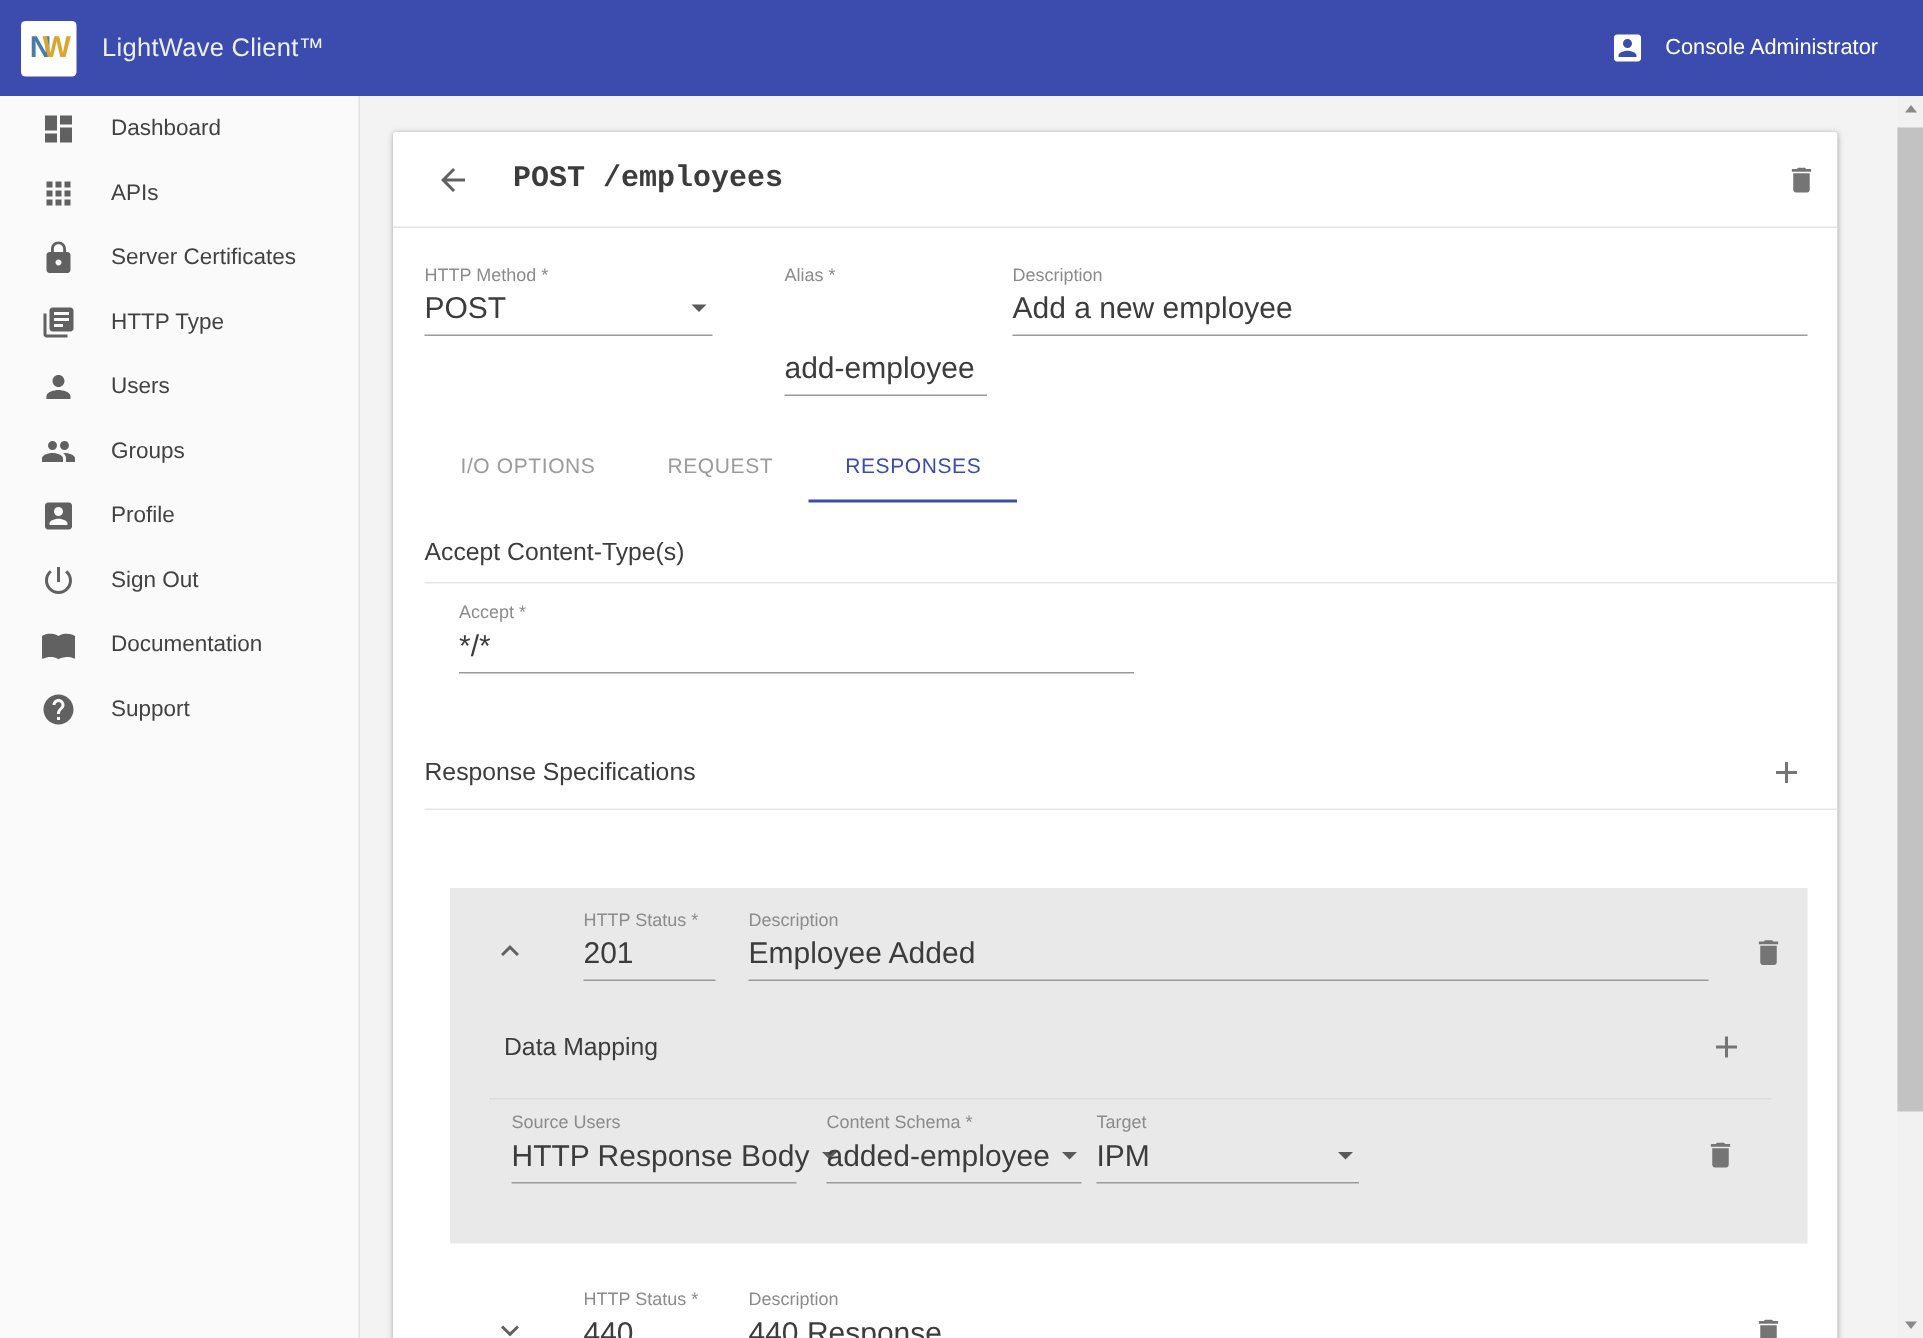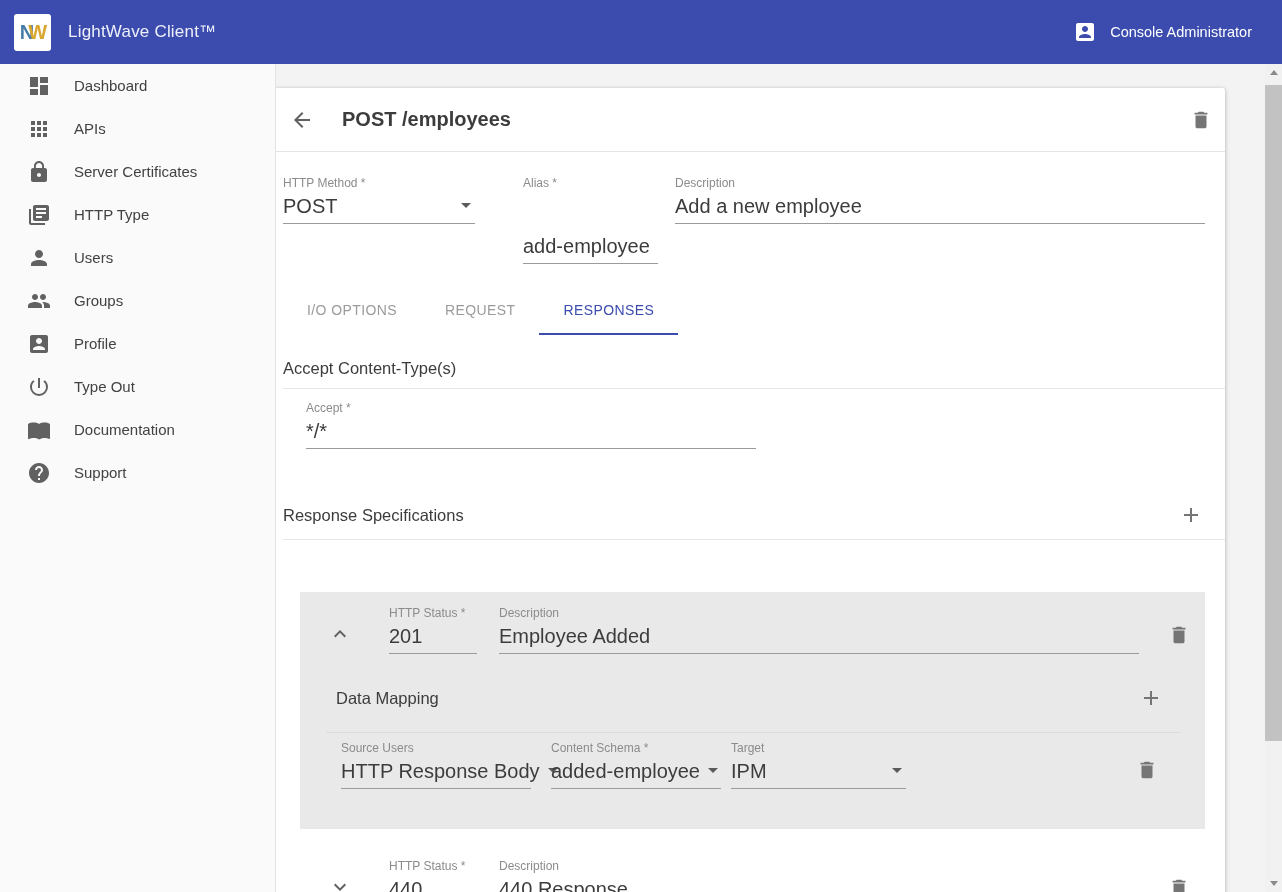--- a/index.html
+++ b/index.html
@@ -14,39 +14,39 @@
   .logo .n { color:#4a7ca8; }
   .logo .w { color:#d9a62e; margin-left:-4px; }
   .app-title { color:#eef0fa; font-size:17px; font-weight:500; margin-left:17px; letter-spacing:.2px; }
   .hspacer { flex:1; }
   .account { display:flex; align-items:center; gap:13px; color:#fff; cursor:pointer;
     background:none; border:none; }
   .account svg { width:24px; height:24px; fill:#fff; display:block; }
   .account-label { font-size:14.5px; font-weight:500; color:#fff; }
 
   
-  .sidebar { position:fixed; top:64px; left:0; width:276px; bottom:0; background:#fafafa;
+  .sidebar { position:fixed; top:64px; left:0; width:240px; bottom:0; background:#fafafa;
     border-right:1px solid #e2e2e2; z-index:10; }
   .nav-item { height:43px; display:flex; align-items:center; padding-left:27px; cursor:pointer; }
   .nav-item svg { width:24px; height:24px; fill:#616161; flex:none; display:block; }
   .nav-label { margin-left:23px; font-size:15px; color:#424242; }
 
   
   .main { position:fixed; top:64px; left:240px; right:17px; bottom:0; background:#f3f3f3; overflow:hidden; }
   .card { margin:24px 40px 0 22px; background:#fff; border-radius:2px; height:900px;
     box-shadow:0 1px 4px rgba(0,0,0,.28), 0 0 1px rgba(0,0,0,.15); }
 
   .card-header { height:64px; display:flex; align-items:center; padding:0 10px 0 26px;
     border-bottom:1px solid #e4e4e4; }
   .icon-btn { background:none; border:none; cursor:pointer; width:28px; height:28px;
     display:flex; align-items:center; justify-content:center; padding:0; flex:none; }
   .icon-btn svg { width:24px; height:24px; fill:#616161; display:block; }
   .icon-btn.trash svg { width:22px; height:22px; fill:#757575; }
   .icon-btn.plus svg { fill:#757575; }
-  .card-title { font-size:20px; color:#3c3c3c; margin-left:26px; }
+  .card-title { font-size:20px; color:#3c3c3c; margin-left:26px;font-family:Liberation Mono, monospace; }
 
   
   .field { display:flex; flex-direction:column; }
   .field-label { font-size:12px; color:#8b8b8b; line-height:15px; white-space:nowrap; }
   .value-row { display:flex; align-items:center; justify-content:space-between;
     border-bottom:1px solid #9a9a9a; padding:5px 0 7px; cursor:text; }
   .value-row.select { cursor:pointer; }
   .field-value { font-size:20px; color:#3c3c3c; line-height:20px; white-space:pre; }
   .caret { width:0; height:0; border-left:5px solid transparent; border-right:5px solid transparent;
     border-top:5px solid #5a5a5a; margin:0 4px 2px 8px; }
@@ -179,21 +179,21 @@
         </svg>
       </span>
     <span class="nav-label">Profile</span>
   </div>
   <div class="nav-item">
     <span>
         <svg viewBox="0 0 24 24">
           <path d="M13 3h-2v10h2V3zm4.83 2.17l-1.42 1.42A6.92 6.92 0 0 1 19 12c0 3.87-3.13 7-7 7s-7-3.13-7-7c0-2.19 1.01-4.14 2.58-5.42L6.17 5.17A8.932 8.932 0 0 0 3 12a9 9 0 0 0 18 0c0-2.74-1.23-5.18-3.17-6.83z"></path>
         </svg>
       </span>
-    <span class="nav-label">Type Out</span>
+    <span class="nav-label">Sign Out</span>
   </div>
   <div class="nav-item">
     <span>
         <svg viewBox="0 0 24 24">
           <path d="M21 5c-1.11-.35-2.33-.5-3.5-.5-1.95 0-4.05.4-5.5 1.5-1.45-1.1-3.55-1.5-5.5-1.5S2.45 4.9 1 6v14.65c0 .25.25.5.5.5.1 0 .15-.05.25-.05C3.1 20.45 5.05 20 6.5 20c1.95 0 4.05.4 5.5 1.5 1.35-.85 3.8-1.5 5.5-1.5 1.65 0 3.35.3 4.75 1.05.1.05.15.05.25.05.25 0 .5-.25.5-.5V6c-.6-.45-1.25-.75-2-1z"></path>
         </svg>
       </span>
     <span class="nav-label">Documentation</span>
   </div>
   <div class="nav-item">

